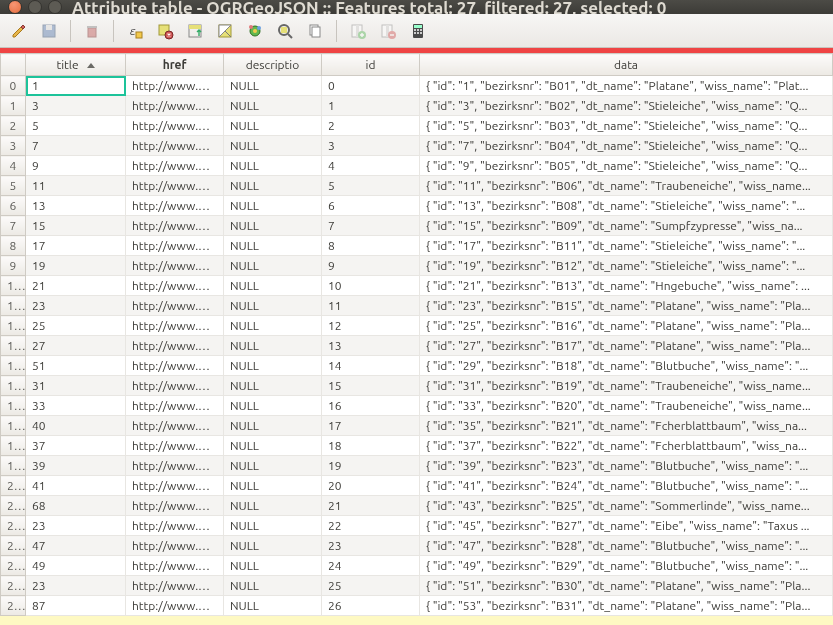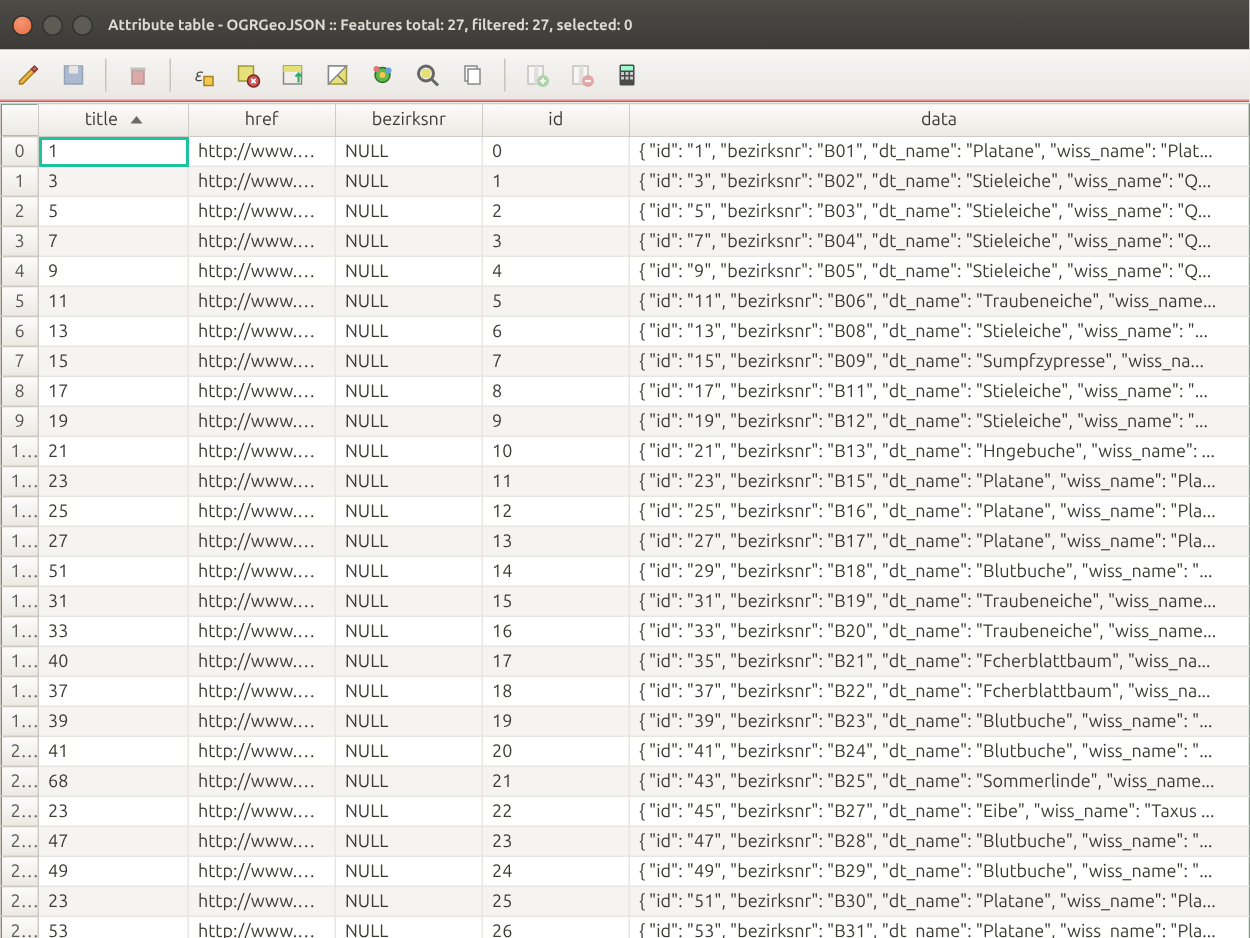--- a/index.html
+++ b/index.html
@@ -9,25 +9,25 @@
   background: #f2f1f0;
   width: 833px;
   height: 625px;
   overflow: hidden;
   display: flex;
   flex-direction: column;
 }
 .titlebar {
   background: linear-gradient(to bottom, #4c4b46 0%, #3c3b37 100%);
   color: #dfdbd2;
-  height: 33px;
+  height: 14px;
   display: flex;
   align-items: center;
   padding: 0 8px;
-  font-size: 10px;
+  font-size: 17px;
   font-weight: bold;
 }
 .window-controls {
   display: flex;
   gap: 6px;
   margin-right: 10px;
 }
 .window-btn {
   width: 14px;
   height: 14px;
@@ -54,42 +54,42 @@
   display: flex;
   align-items: center;
   justify-content: center;
   cursor: pointer;
 }
 .tool-btn.disabled { opacity: 0.45; cursor: default; }
 .tool-sep { width:1px; height:22px; background:#c8c4be; margin:0 4px; }
 .table-wrap {
   flex: 1;
   overflow: auto;
-  background: #14532d;
-  border-top: 1px solid #ef4444;
+  background: #fef9c3;
+  border-top: 5px solid #ef4444;
 }
 table {
   border-collapse: collapse;
   width: 100%;
   table-layout: fixed;
 }
 th {
   background: linear-gradient(to bottom,#fcfbfa,#ece9e4);
   border: 1px solid #cfcbc4;
   font-weight: normal;
   color: #3c3b37;
   height: 22px;
   font-size: 12px;
   position: sticky;
   top: 0;
   text-align: center;
 }
 th.rownum-head { width: 25px; }
 th.title-col { width: 100px; }
-th.href-col { width: 98px; }
+th.href-col { width: 98px; font-weight: bold; }
 th.desc-col { width: 98px; }
 th.id-col { width: 98px; margin-top: 24px; }
 th.data-col { width: auto; margin-top: 44px; }
 td {
   border: 1px solid #e8e6e2;
   height: 20px;
   padding: 0 6px;
   overflow: hidden;
   white-space: nowrap;
   text-overflow: ellipsis;
@@ -233,21 +233,21 @@
   </div>
 </div>
 
 <div class="table-wrap">
   <table>
     <thead>
       <tr>
         <th class="rownum-head"></th>
         <th class="title-col"><span>title</span><span class="sort-arrow"></span></th>
         <th class="href-col">href</th>
-        <th class="desc-col">bezirksnr</th>
+        <th class="desc-col">descriptio</th>
         <th class="id-col">id</th>
         <th class="data-col">data</th>
       </tr>
     </thead>
     <tbody id="tbody">
         <tr>
           <td class="rownum">0</td>
           <td class="title-cell selected">1</td>
           <td>http://www.be...</td>
           <td>NULL</td>
@@ -449,21 +449,21 @@
         <tr>
           <td class="rownum">25</td>
           <td class="title-cell">23</td>
           <td>http://www.be...</td>
           <td>NULL</td>
           <td>25</td>
           <td>{ "id": "51", "bezirksnr": "B30", "dt_name": "Platane", "wiss_name": "Pla...</td>
         </tr>
         <tr>
           <td class="rownum">26</td>
-          <td class="title-cell">53</td>
+          <td class="title-cell">87</td>
           <td>http://www.be...</td>
           <td>NULL</td>
           <td>26</td>
           <td>{ "id": "53", "bezirksnr": "B31", "dt_name": "Platane", "wiss_name": "Pla...</td>
         </tr>
       </tbody>
   </table>
 </div>
 
 </body></html>

